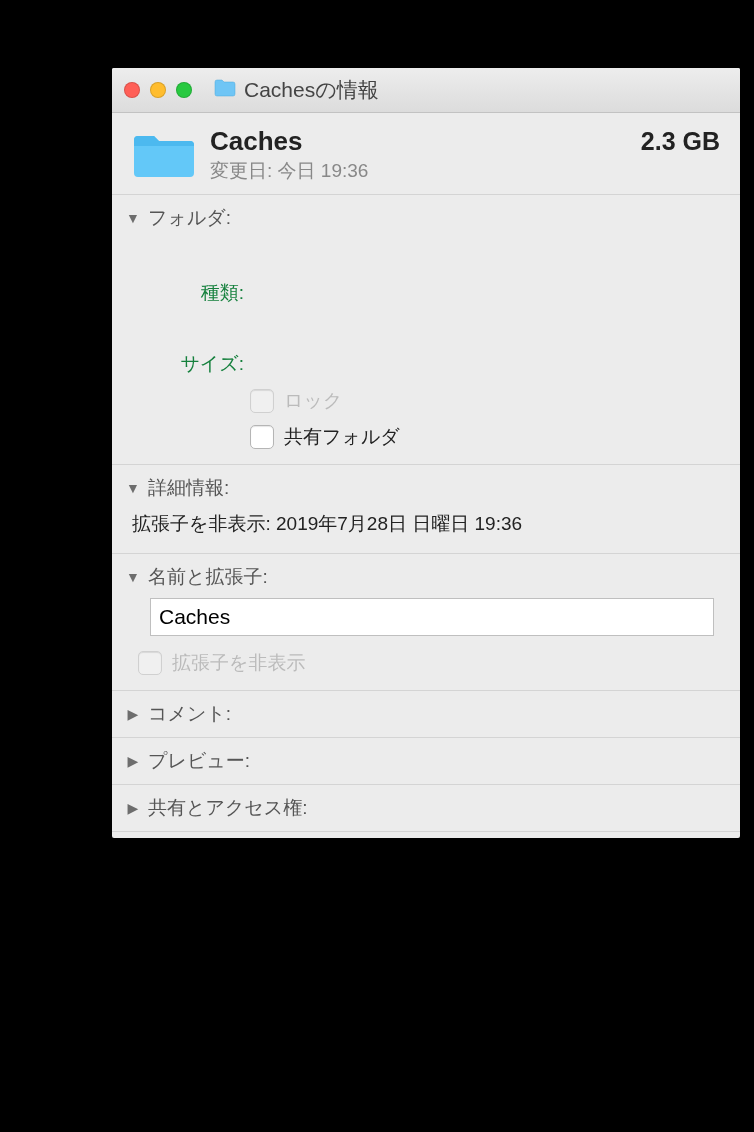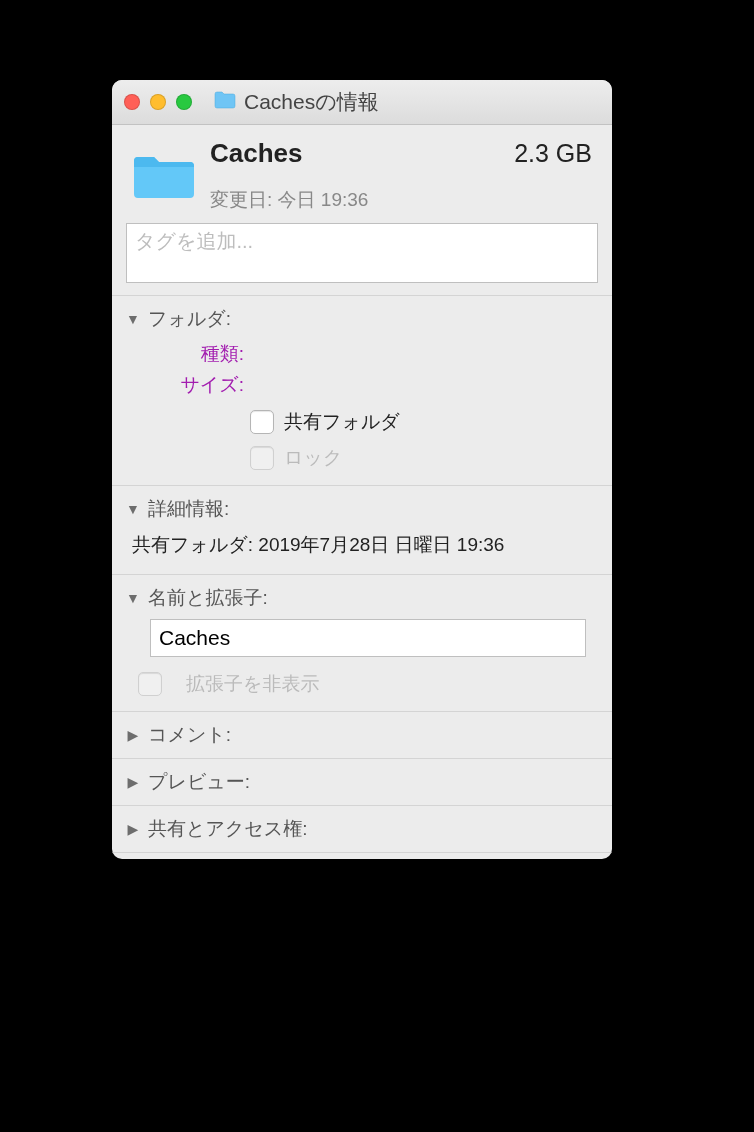--- a/index.html
+++ b/index.html
@@ -8,24 +8,24 @@
     width: 754px;
     height: 1132px;
     background: #000;
     font-family: -apple-system, "Helvetica Neue", Arial, sans-serif;
     font-size: 19px;
     color: #222;
   }
   .window {
     position: absolute;
     left: 112px;
-    top: 80px;
-    width: 500px;
+    top: 68px;
+    width: 628px;
     background: #ececec;
-    border-radius: 10px;
+    border-radius: 2px;
     box-shadow: 0 20px 50px rgba(0,0,0,0.6), 0 0 0 1px rgba(0,0,0,0.2);
     overflow: hidden;
   }
   .titlebar {
     height: 44px;
     background: linear-gradient(#ededed, #dcdcdc);
     display: flex;
     align-items: center;
     padding: 0 12px;
     border-bottom: 1px solid #c2c2c2;
@@ -48,22 +48,22 @@
   .header {
     display: flex;
     align-items: center;
     padding: 14px 20px 10px 20px;
   }
   .folder-icon {
     width: 64px; height: 50px; margin-right: 14px;
   }
   .header-main { flex: 1; }
   .h-title { font-weight: 700; font-size: 26px; line-height: 1.1; }
-  .h-mod { color:#888; font-size: 19px; margin-top:19px;}
-  .h-size { font-size: 25px; color:#222; white-space: nowrap; margin-left: 10px; align-self: flex-start; }
+  .h-mod { color:#888; font-size: 19px; margin-top:2px;}
+  .h-size { font-size: 25px; color:#222; white-space: nowrap; margin-left: 10px; align-self: flex-start; font-weight: bold; }
 
   .tags-field {
     margin: 0 14px 12px 14px;
     background: #fff;
     border: 1px solid #bfbfbf;
     border-radius: 0px;
     height: 58px;
     display: flex;
     align-items: flex-start;
   }
@@ -105,23 +105,24 @@
   }
   .kv {
     display: flex;
     align-items: flex-start;
     margin-bottom: 4px;
     line-height: 1.45;
   }
   .kv .k {
     width: 94px;
     text-align: right;
-    color:#a21caf;
+    color:#15803d;
     margin-right: 6px;
     flex-shrink: 0;
+    margin-top: 40px;
   }
   .kv .v {
     flex: 1;
     color:#222;
     word-break: break-word;
   }
   .loc-sep { margin: 0 4px; color:#555; font-size: 14px;}
   .checkbox-row {
     display: flex;
     align-items: center;
@@ -152,21 +153,21 @@
     box-sizing: border-box;
     font-size: 21px;
     padding: 6px 8px;
     border: 1px solid #bfbfbf;
     background:#fff;
     outline: none;
   }
   .ext-row {
     display:flex;
     align-items:center;
-    gap:24px;
+    gap:10px;
     margin: 14px 0 0 12px;
     color:#bbb;
     font-size:19px;
   }
 
   
   .annot {
     position: relative;
     display: inline-block;
   }
@@ -206,55 +207,52 @@
         <path d="M2 10 a4 4 0 0 1 4-4 h16 l5 5 h31 a4 4 0 0 1 4 4 v1 H2 Z" fill="#4cb9ef"></path>
       </svg>
     </span>
     <div class="header-main">
       <div class="h-title">Caches</div>
       <div class="h-mod">変更日: 今日 19:36</div>
     </div>
     <div class="h-size">2.3 GB</div>
   </div>
 
-  <div class="tags-field">
-    <input type="text" placeholder="タグを追加..." style="">
-  </div>
 
   <div class="section">
     <div class="section-header">
       <span class="disclosure">▼</span>
       <span>フォルダ:</span>
     </div>
     <div class="section-body">
       <div class="kv">
         <div class="k">種類:</div>
       </div>
       <div class="kv">
         <div class="k">サイズ:</div>
       </div>
 
+      <div class="checkbox-row locked">
+        <div class="chk disabled"></div>
+        <span>ロック</span>
+      </div>
       <div class="checkbox-row">
         <div class="chk"></div>
         <span>共有フォルダ</span>
       </div>
-      <div class="checkbox-row locked">
-        <div class="chk disabled"></div>
-        <span>ロック</span>
-      </div>
     </div>
   </div>
 
   <div class="section">
     <div class="section-header">
       <span class="disclosure">▼</span>
       <span>詳細情報:</span>
     </div>
     <div class="lastopen">
-      <span>共有フォルダ:</span>
+      <span>拡張子を非表示:</span>
       <span> </span>
       <span>2019年7月28日 日曜日 19:36</span>
     </div>
   </div>
 
   <div class="section">
     <div class="section-header">
       <span class="disclosure">▼</span>
       <span>名前と拡張子:</span>
     </div>

